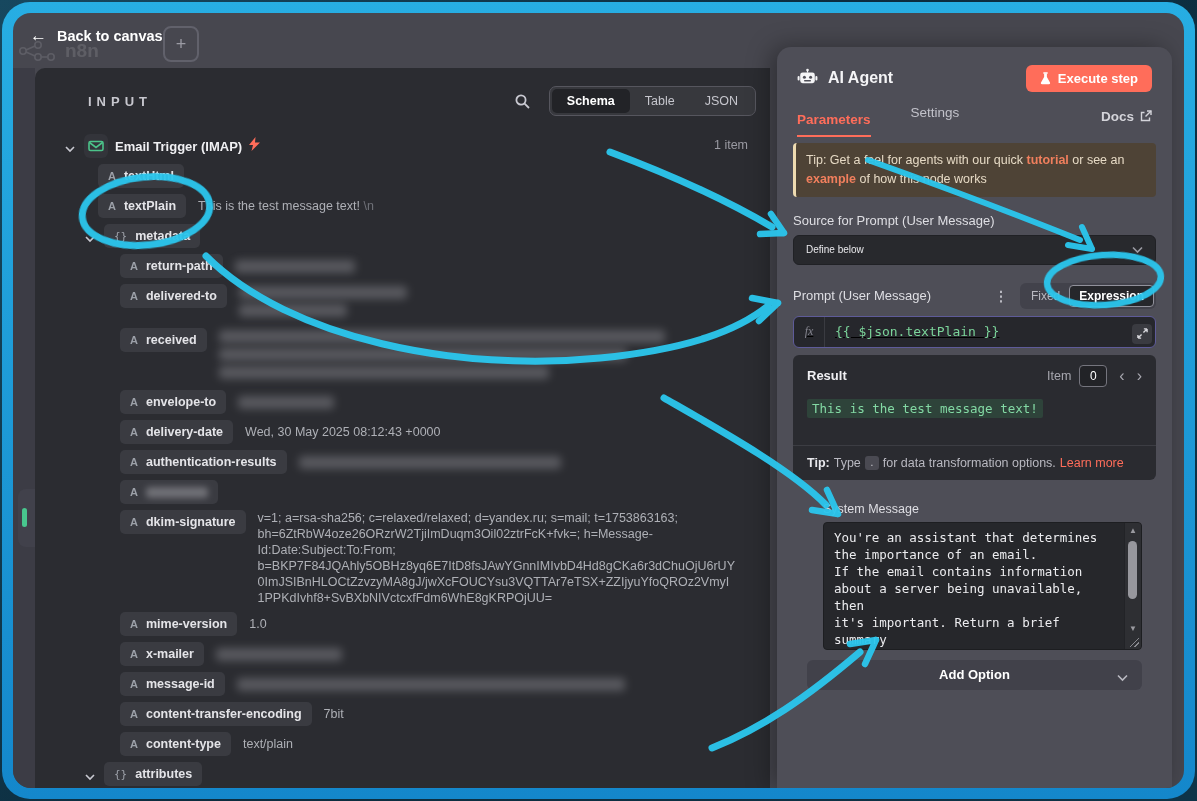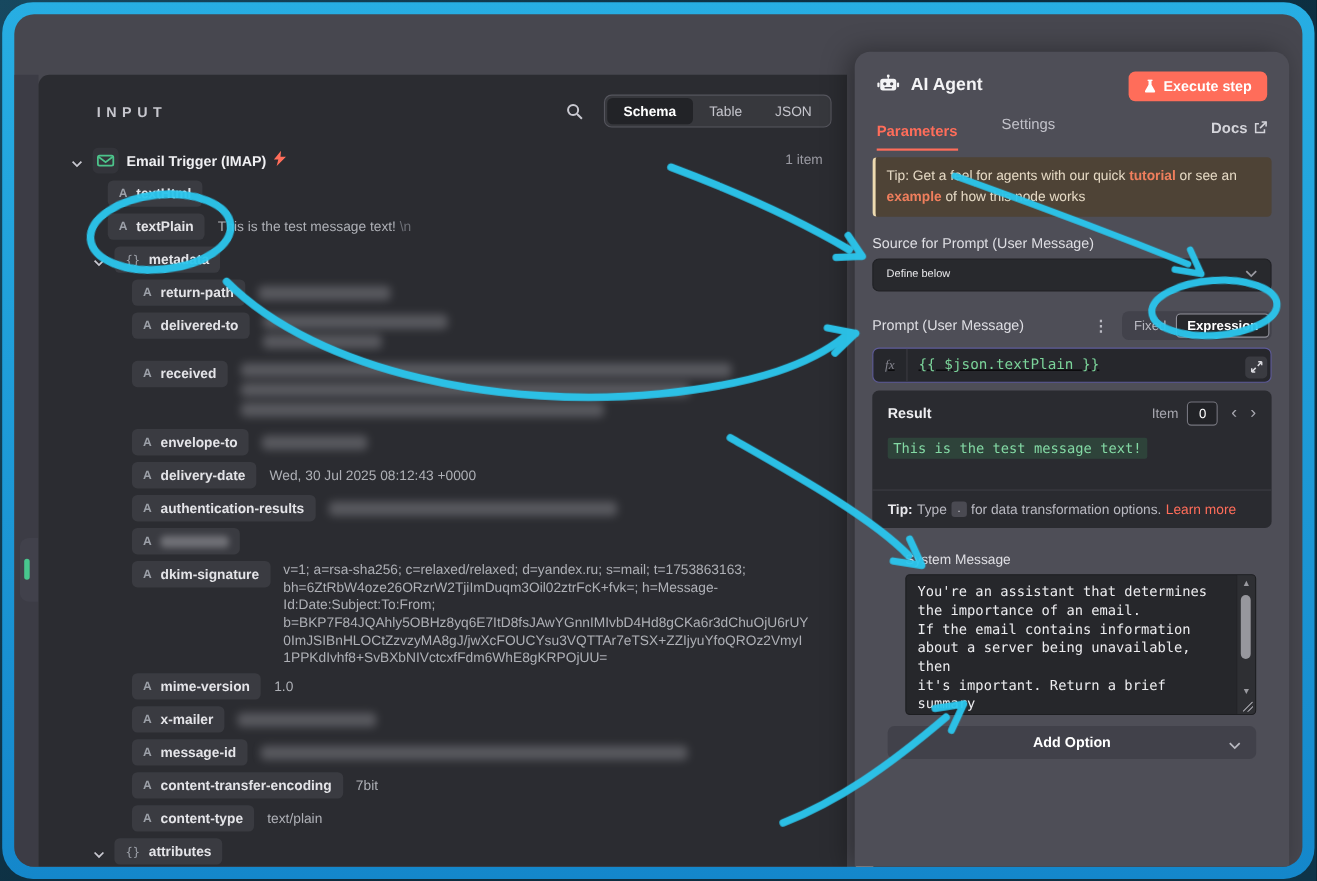--- a/index.html
+++ b/index.html
@@ -162,20 +162,42 @@
 
   .annotations{position:absolute;inset:0;z-index:60;pointer-events:none;}
 </style>
 </head>
 <body>
 
 <div class="stage">
   <div class="frame"></div>
   <div class="window">
 
+    <div class="topbar">
+      <div class="faint-logo">
+        <svg width="42" height="24" opacity="0.16">
+            <g stroke="#cfcfd6" fill="none" stroke-width="1.6">
+          <circle cx="6" cy="12" r="3.2"></circle>
+              <circle cx="21" cy="6" r="3.2"></circle>
+              <circle cx="21" cy="18" r="3.2"></circle>
+          <path d="M9 11l9-4M9 13l9 4"></path>
+              <circle cx="34" cy="18" r="3.2"></circle>
+              <path d="M24 18h7"></path>
+        </g>
+          </svg>
+        <span class="n8n-text">n8n</span>
+      </div>
+      <div class="back-btn">
+        <span class="back-arrow">←</span>
+        <span>Back to canvas</span>
+      </div>
+      <div class="plus-tab">
+        <span>+</span>
+      </div>
+    </div>
 
     <div class="canvas-strip">
       <div class="canvas-tab">
         <div class="pill"></div>
       </div>
     </div>
 
     <div class="input-panel">
       <div class="input-header">
         <span class="input-title">INPUT</span>
@@ -275,21 +297,21 @@
             </span>
             <span class="blurwrap">
               <div class="blurline" style="width: 96px;"></div>
             </span>
           </div>
           <div class="tree-row lvl2">
             <span class="badge">
               <span class="ticon">A</span>
               <span class="key">delivery-date</span>
             </span>
-            <span class="val">Wed, 30 Jul 2025 08:12:43 +0000</span>
+            <span class="val">Wed, 30 May 2025 08:12:43 +0000</span>
           </div>
           <div class="tree-row lvl2">
             <span class="badge">
               <span class="ticon">A</span>
               <span class="key">authentication-results</span>
             </span>
             <span class="blurwrap">
               <div class="blurline" style="width: 262px;"></div>
             </span>
           </div>

